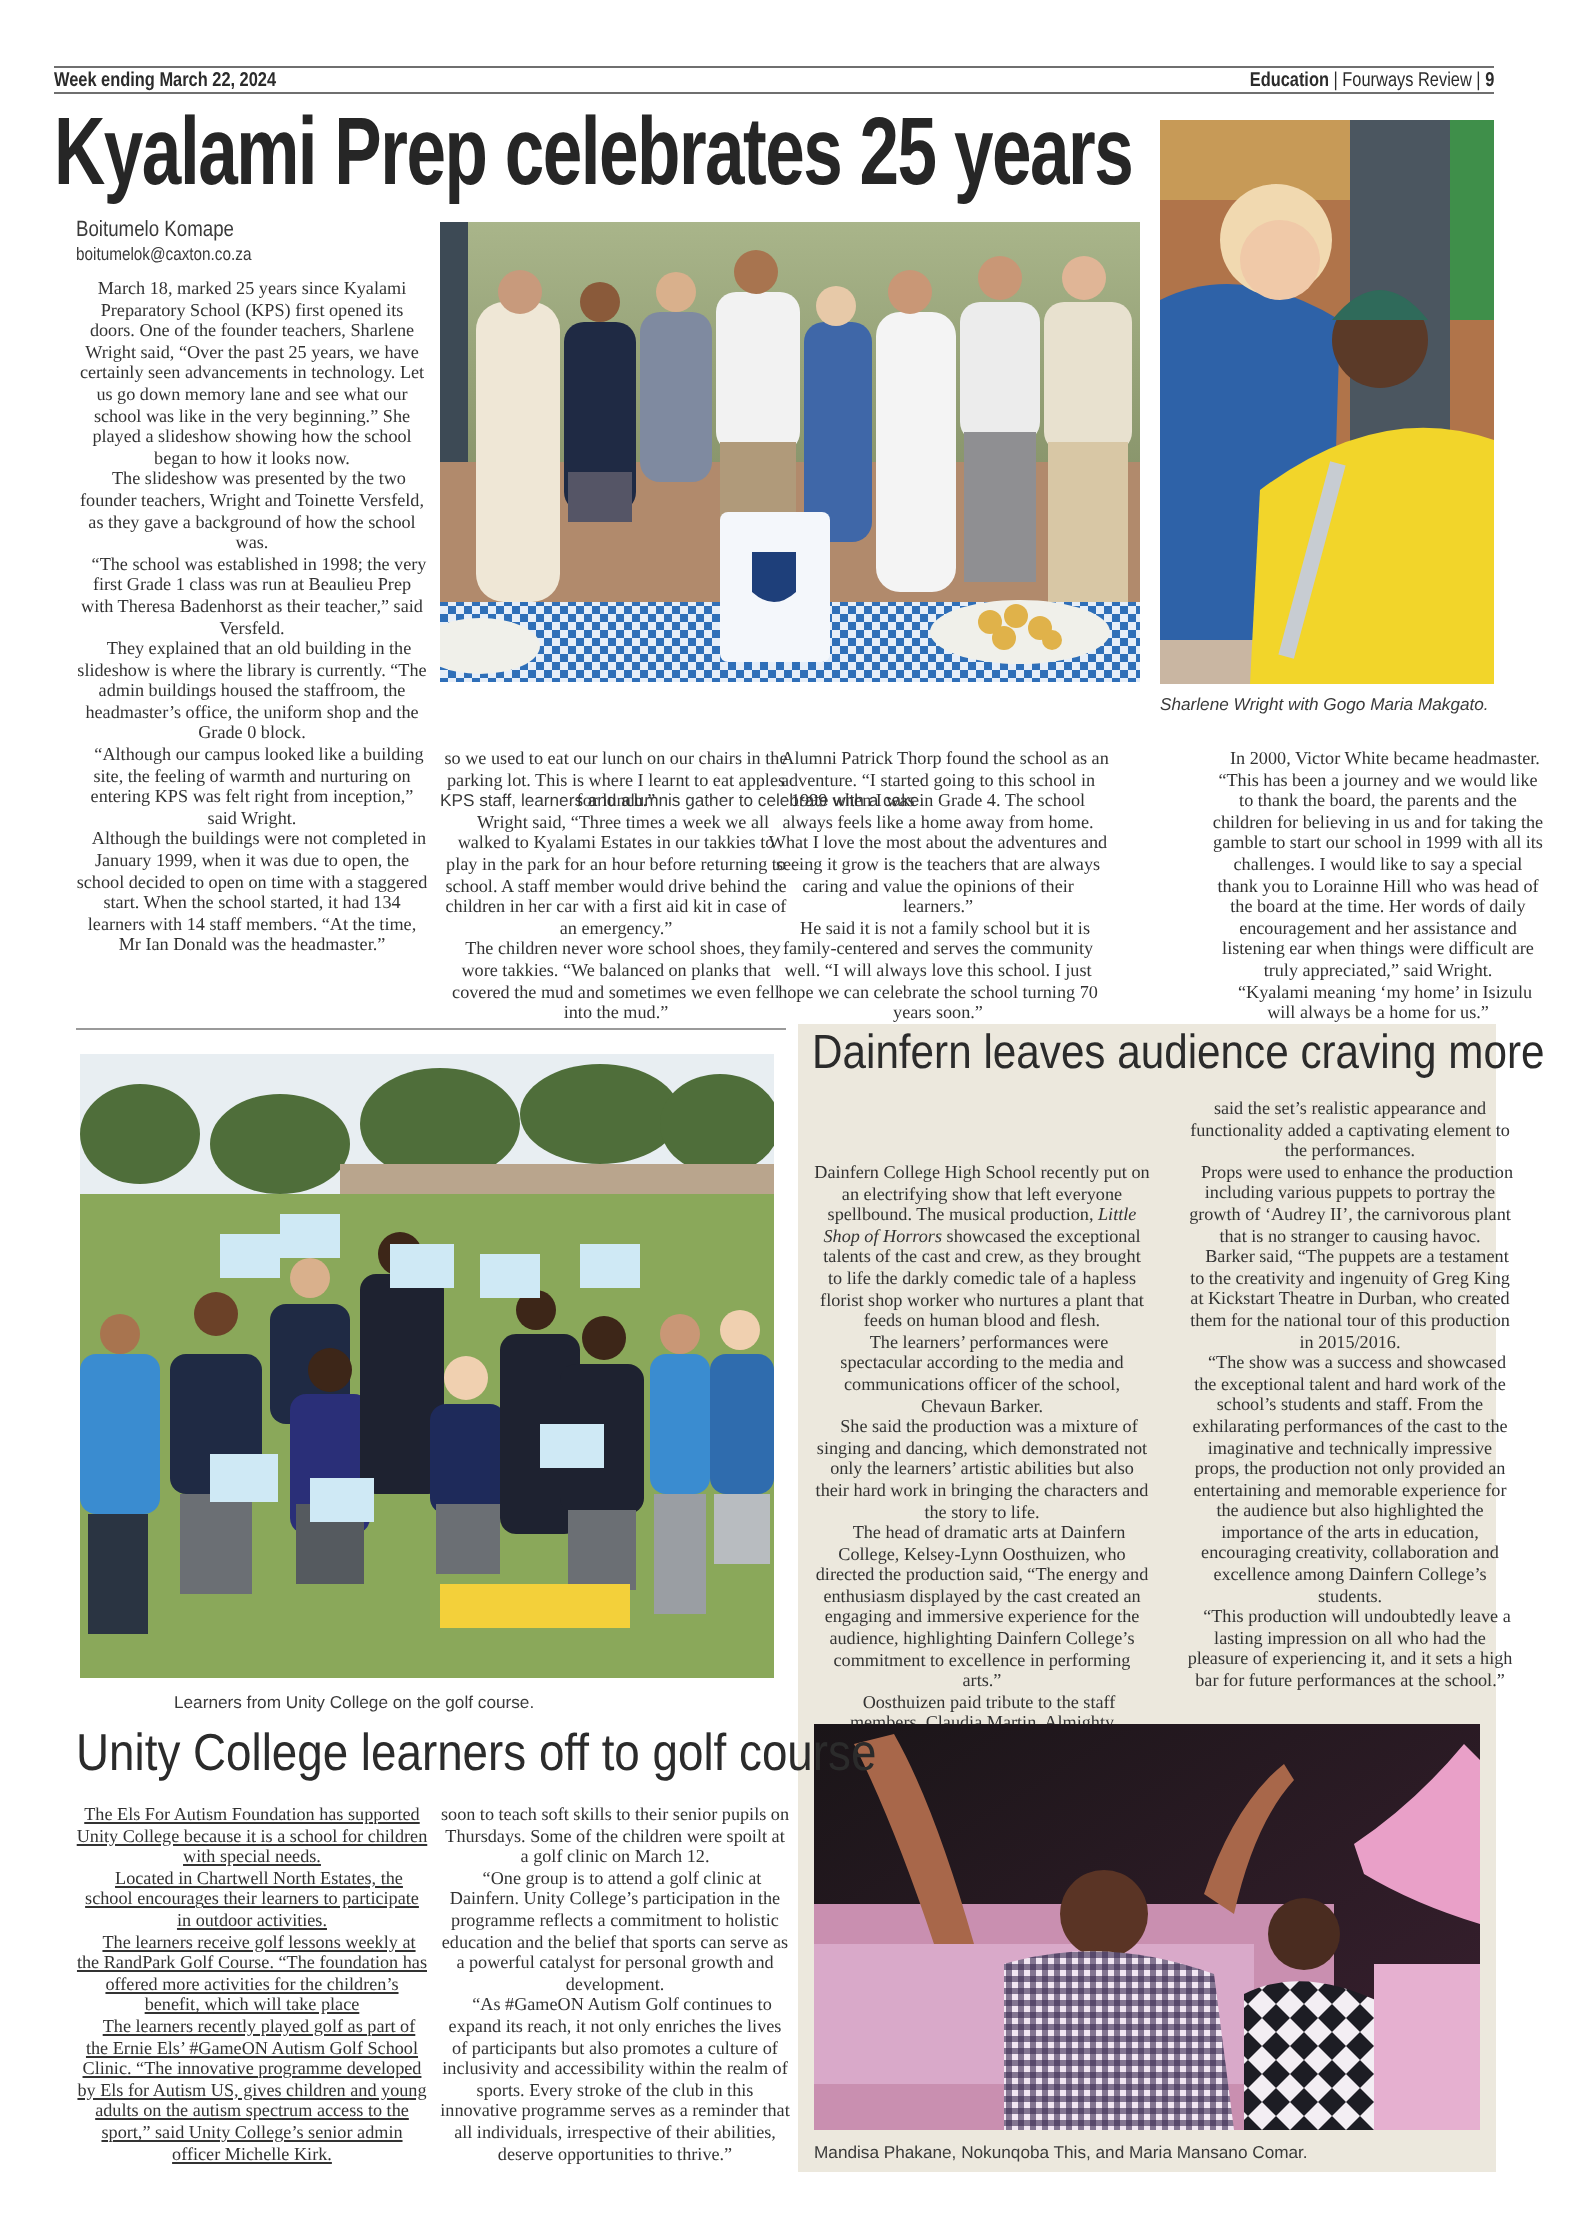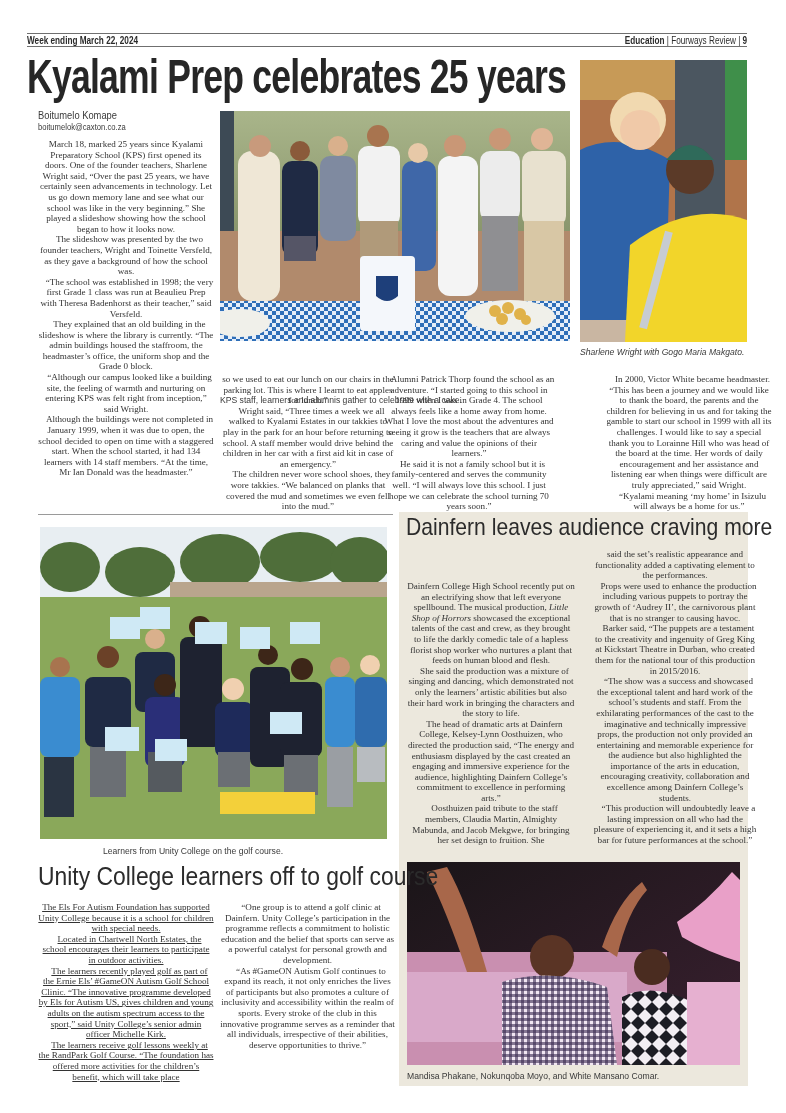--- a/index.html
+++ b/index.html
@@ -200,27 +200,28 @@
         <rect x="155" y="95" width="32" height="22"></rect>
         <rect x="200" y="100" width="30" height="22"></rect>
         <rect x="250" y="95" width="30" height="22"></rect>
         <rect x="65" y="200" width="34" height="24"></rect>
         <rect x="115" y="212" width="32" height="22"></rect>
         <rect x="230" y="185" width="32" height="22"></rect>
       </g>
     <rect x="180" y="265" width="95" height="22" fill="#f3d03a"></rect>
   </svg>
 </div>
-<div class="caption" style="top:846px; left:56px;padding-left:47px;">Learners from Unity College on the golf course.</div>
+<div class="caption" style="top:846px; left:40px;padding-left:47px;">Learners from Unity College on the golf course.</div>
 
 <div class="beige" style="top:512px; left:399px; width:349px; height:574px;"></div>
 <div class="dainfern-head">Dainfern leaves audience craving more</div>
 
 <div class="col" style="top:549px; left:407px; width:168px; height:305px;margin-top:32px;">
   <p class="first"><span>Dainfern College High School recently put on an electrifying show that left everyone spellbound. The musical production, </span><em>Little Shop of Horrors</em><span> showcased the exceptional talents of the cast and crew, as they brought to life the darkly comedic tale of a hapless florist shop worker who nurtures a plant that feeds on human blood and flesh.</span></p>
+  <p>The learners’ performances were spectacular according to the media and communications officer of the school, Chevaun Barker.</p>
   <p>She said the production was a mixture of singing and dancing, which demonstrated not only the learners’ artistic abilities but also their hard work in bringing the characters and the story to life.</p>
   <p>The head of dramatic arts at Dainfern College, Kelsey-Lynn Oosthuizen, who directed the production said, “The energy and enthusiasm displayed by the cast created an engaging and immersive experience for the audience, highlighting Dainfern College’s commitment to excellence in performing arts.”</p>
   <p>Oosthuizen paid tribute to the staff members, Claudia Martin, Almighty Mabunda, and Jacob Mekgwe, for bringing her set design to fruition. She</p>
 </div>
 <div class="col" style="top:549px; left:592px; width:166px; height:305px;">
   <p class="first">said the set’s realistic appearance and functionality added a captivating element to the performances.</p>
   <p>Props were used to enhance the production including various puppets to portray the growth of ‘Audrey II’, the carnivorous plant that is no stranger to causing havoc.</p>
   <p>Barker said, “The puppets are a testament to the creativity and ingenuity of Greg King at Kickstart Theatre in Durban, who created them for the national tour of this production in 2015/2016.</p>
   <p>“The show was a success and showcased the exceptional talent and hard work of the school’s students and staff. From the exhilarating performances of the cast to the imaginative and technically impressive props, the production not only provided an entertaining and memorable experience for the audience but also highlighted the importance of the arts in education, encouraging creativity, collaboration and excellence among Dainfern College’s students.</p>
   <p>“This production will undoubtedly leave a lasting impression on all who had the pleasure of experiencing it, and it sets a high bar for future performances at the school.”</p>
@@ -249,25 +250,26 @@
     <path d="M20 10 Q40 50 60 110 L80 110 Q60 40 40 5 Z" fill="#a8674a"></path>
     <circle cx="145" cy="95" r="22" fill="#5a3425"></circle>
     <path d="M95 120 Q145 105 200 125 L210 203 L95 203 Z" fill="url(#gingham)"></path>
     <path d="M195 85 Q210 40 235 20 L240 28 Q220 50 210 95 Z" fill="#a8674a"></path>
     <circle cx="245" cy="105" r="18" fill="#4a2c20"></circle>
     <path d="M215 135 Q245 120 285 140 L285 203 L215 203 Z" fill="url(#argyle)"></path>
     <path d="M270 60 Q300 40 325 10 L333 18 L333 100 Q300 90 275 75 Z" fill="#e9a0c8"></path>
     <rect x="280" y="120" width="53" height="83" fill="#e6b0d0"></rect>
   </svg>
 </div>
-<div class="caption" style="top:1071px; left:407px;">Mandisa Phakane, Nokunqoba Moyo, and White Mansano Comar.</div>
+<div class="caption" style="top:1071px; left:407px;">Mandisa Phakane, Nokunqoba This, and Maria Mansano Comar.</div>
 
 <div class="unity-head">Unity College learners off to golf course</div>
 <div class="col" style="top:902px; left:38px; width:176px; height:190px;text-decoration:underline;">
   <p class="first">The Els For Autism Foundation has supported Unity College because it is a school for children with special needs.</p>
   <p>Located in Chartwell North Estates, the school encourages their learners to participate in outdoor activities.</p>
+  <p>The learners receive golf lessons weekly at the RandPark Golf Course. “The foundation has offered more activities for the children’s benefit, which will take place</p>
   <p>The learners recently played golf as part of the Ernie Els’ #GameON Autism Golf School Clinic. “The innovative programme developed by Els for Autism US, gives children and young adults on the autism spectrum access to the sport,” said Unity College’s senior admin officer Michelle Kirk.</p>
-  <p>The learners receive golf lessons weekly at the RandPark Golf Course. “The foundation has offered more activities for the children’s benefit, which will take place</p>
 </div>
 <div class="col" style="top:902px; left:220px; width:175px; height:190px;">
+  <p class="first">soon to teach soft skills to their senior pupils on Thursdays. Some of the children were spoilt at a golf clinic on March 12.</p>
   <p>“One group is to attend a golf clinic at Dainfern. Unity College’s participation in the programme reflects a commitment to holistic education and the belief that sports can serve as a powerful catalyst for personal growth and development.</p>
   <p>“As #GameON Autism Golf continues to expand its reach, it not only enriches the lives of participants but also promotes a culture of inclusivity and accessibility within the realm of sports. Every stroke of the club in this innovative programme serves as a reminder that all individuals, irrespective of their abilities, deserve opportunities to thrive.”</p>
 </div>
 
 </body></html>

